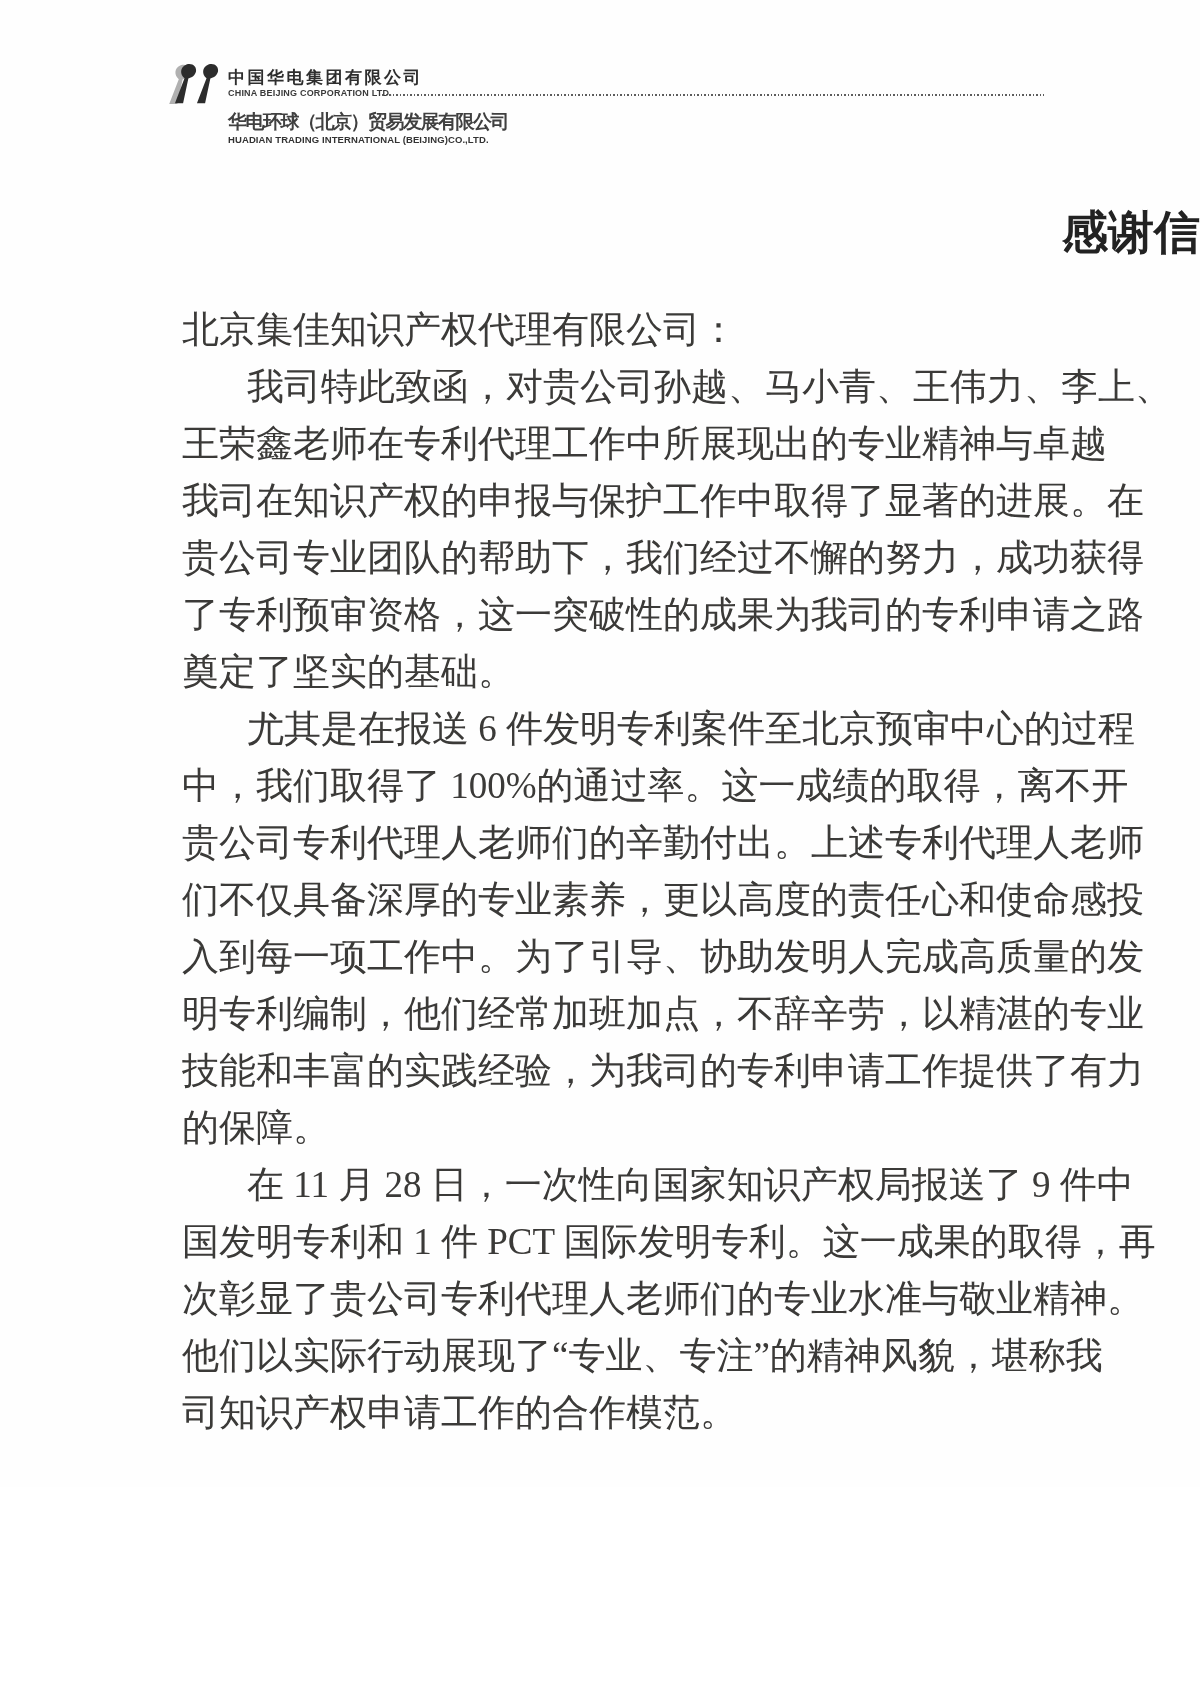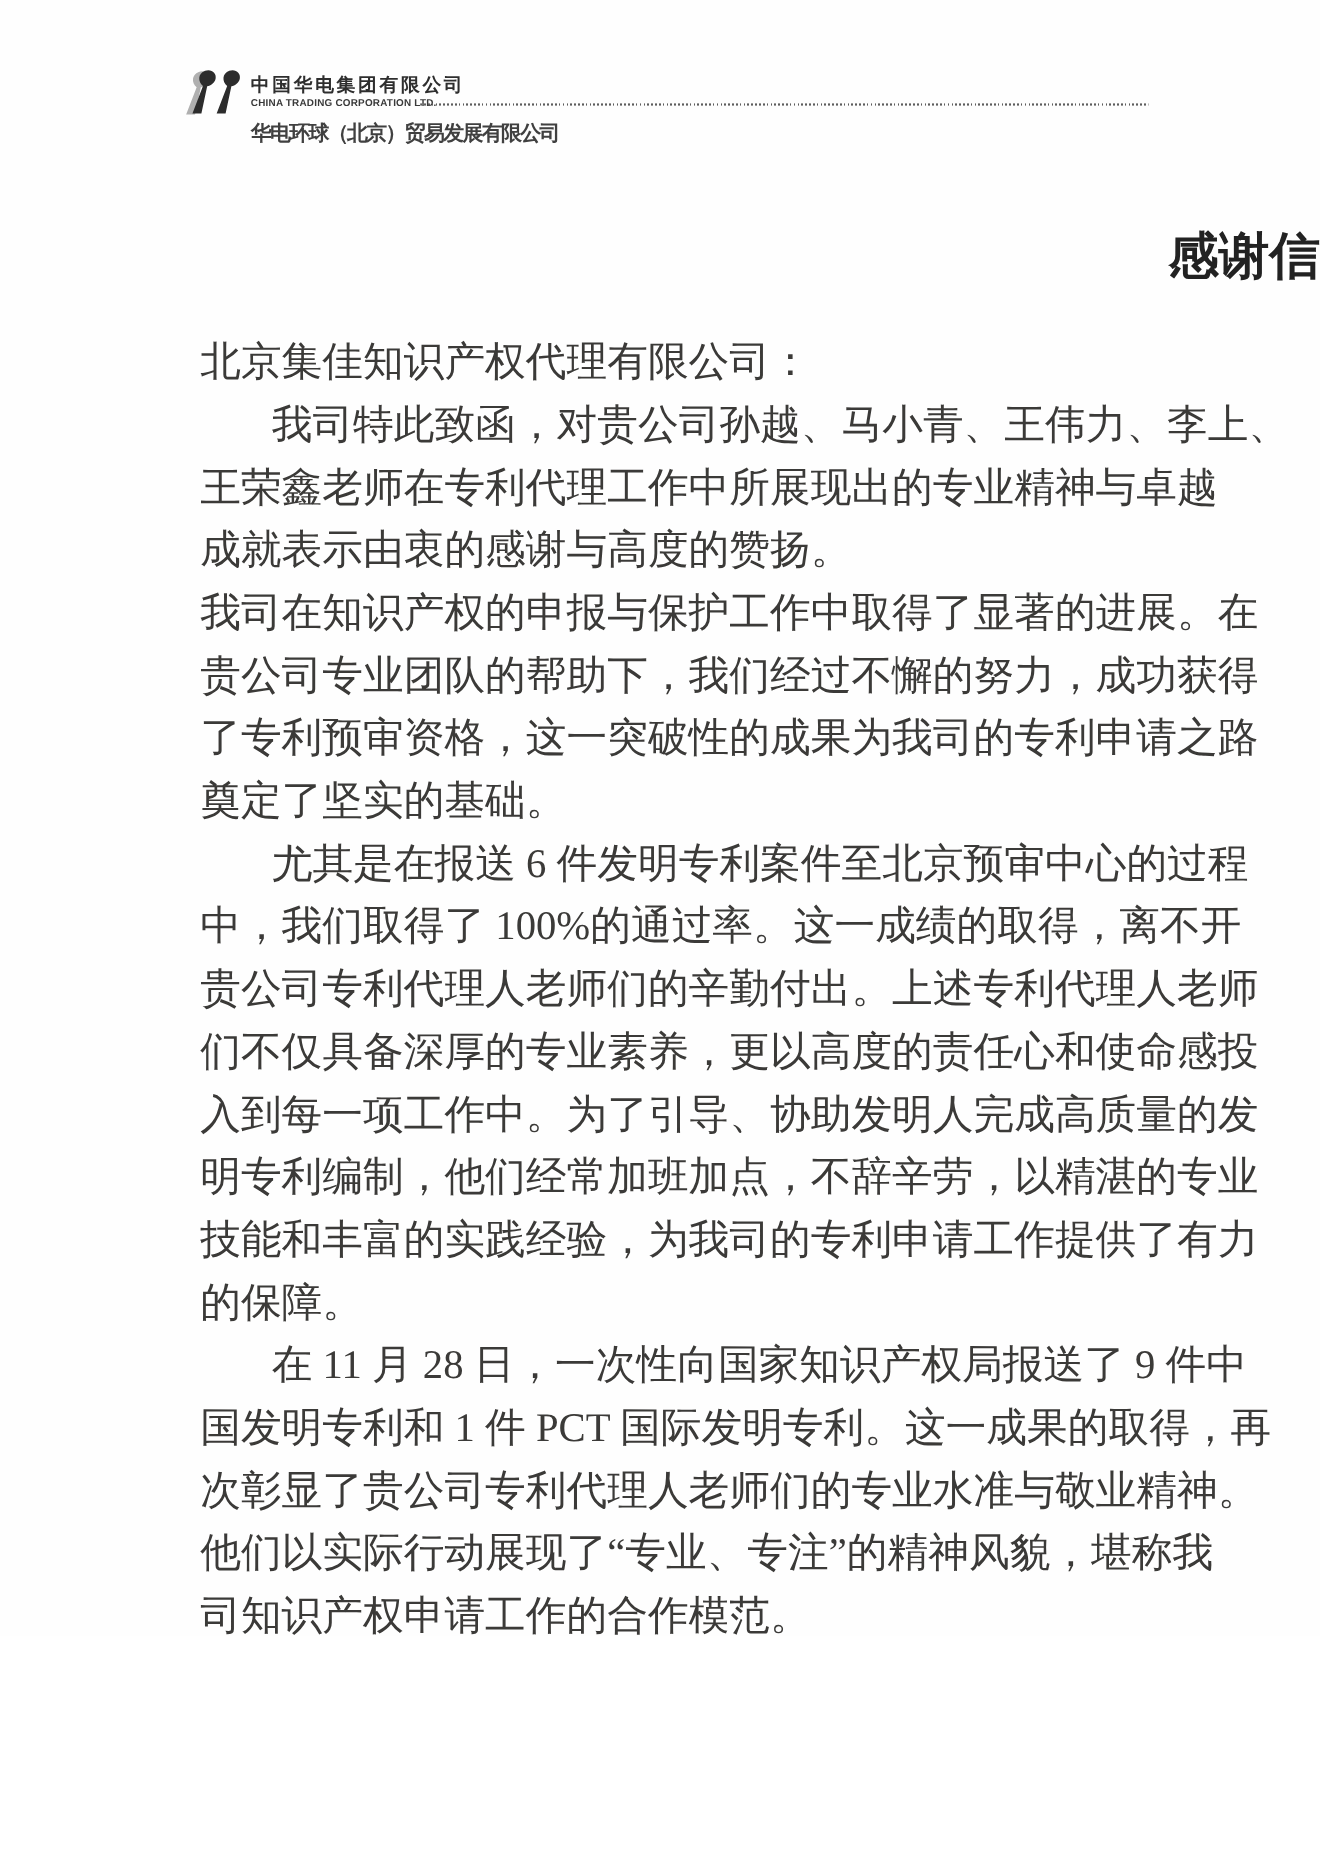--- a/index.html
+++ b/index.html
@@ -113,34 +113,34 @@
 
   <header>
     <svg class="logo" viewBox="0 0 58 46" aria-hidden="true">
       <path d="M10 17 C5 13 5 5 12 2.5 C18 0.5 23 4.5 22 10 C21.2 14 17.5 16.5 14 17.2 L8.5 43 L0 43 Z" transform="translate(1,1)" fill="#b0b0b0"></path>
       <path d="M10 17 C5 13 5 5 12 2.5 C18 0.5 23 4.5 22 10 C21.2 14 17.5 16.5 14 17.2 L8.5 43 L0 43 Z" transform="translate(7,0)" fill="#2c2c2c"></path>
       <path d="M10 17 C5 13 5 5 12 2.5 C18 0.5 23 4.5 22 10 C21.2 14 17.5 16.5 14 17.2 L8.5 43 L0 43 Z" transform="translate(30,0)" fill="#2c2c2c"></path>
     </svg>
 
     <div class="brand">
       <div class="cn1">中国华电集团有限公司</div>
-      <div class="en1">CHINA TRADING CORPORATION LTD.</div>
+      <div class="en1">CHINA BEIJING CORPORATION LTD.</div>
       <div class="cn2">华电环球（北京）贸易发展有限公司</div>
+      <div class="en2">HUADIAN TRADING INTERNATIONAL (BEIJING)CO.,LTD.</div>
     </div>
 
     <div class="rule"></div>
   </header>
 
   <h1 class="title">感谢信</h1>
 
   <main class="body" id="letter-body">
       <div class="line end">北京集佳知识产权代理有限公司：</div>
       <div class="line indent">我司特此致函，对贵公司孙越、马小青、王伟力、李上、</div>
       <div class="line">王荣鑫老师在专利代理工作中所展现出的专业精神与卓越</div>
-      <div class="line end">成就表示由衷的感谢与高度的赞扬。</div>
       <div class="line">我司在知识产权的申报与保护工作中取得了显著的进展。在</div>
       <div class="line">贵公司专业团队的帮助下，我们经过不懈的努力，成功获得</div>
       <div class="line">了专利预审资格，这一突破性的成果为我司的专利申请之路</div>
       <div class="line end">奠定了坚实的基础。</div>
       <div class="line indent">尤其是在报送 6 件发明专利案件至北京预审中心的过程</div>
       <div class="line">中，我们取得了 100%的通过率。这一成绩的取得，离不开</div>
       <div class="line">贵公司专利代理人老师们的辛勤付出。上述专利代理人老师</div>
       <div class="line">们不仅具备深厚的专业素养，更以高度的责任心和使命感投</div>
       <div class="line">入到每一项工作中。为了引导、协助发明人完成高质量的发</div>
       <div class="line">明专利编制，他们经常加班加点，不辞辛劳，以精湛的专业</div>

